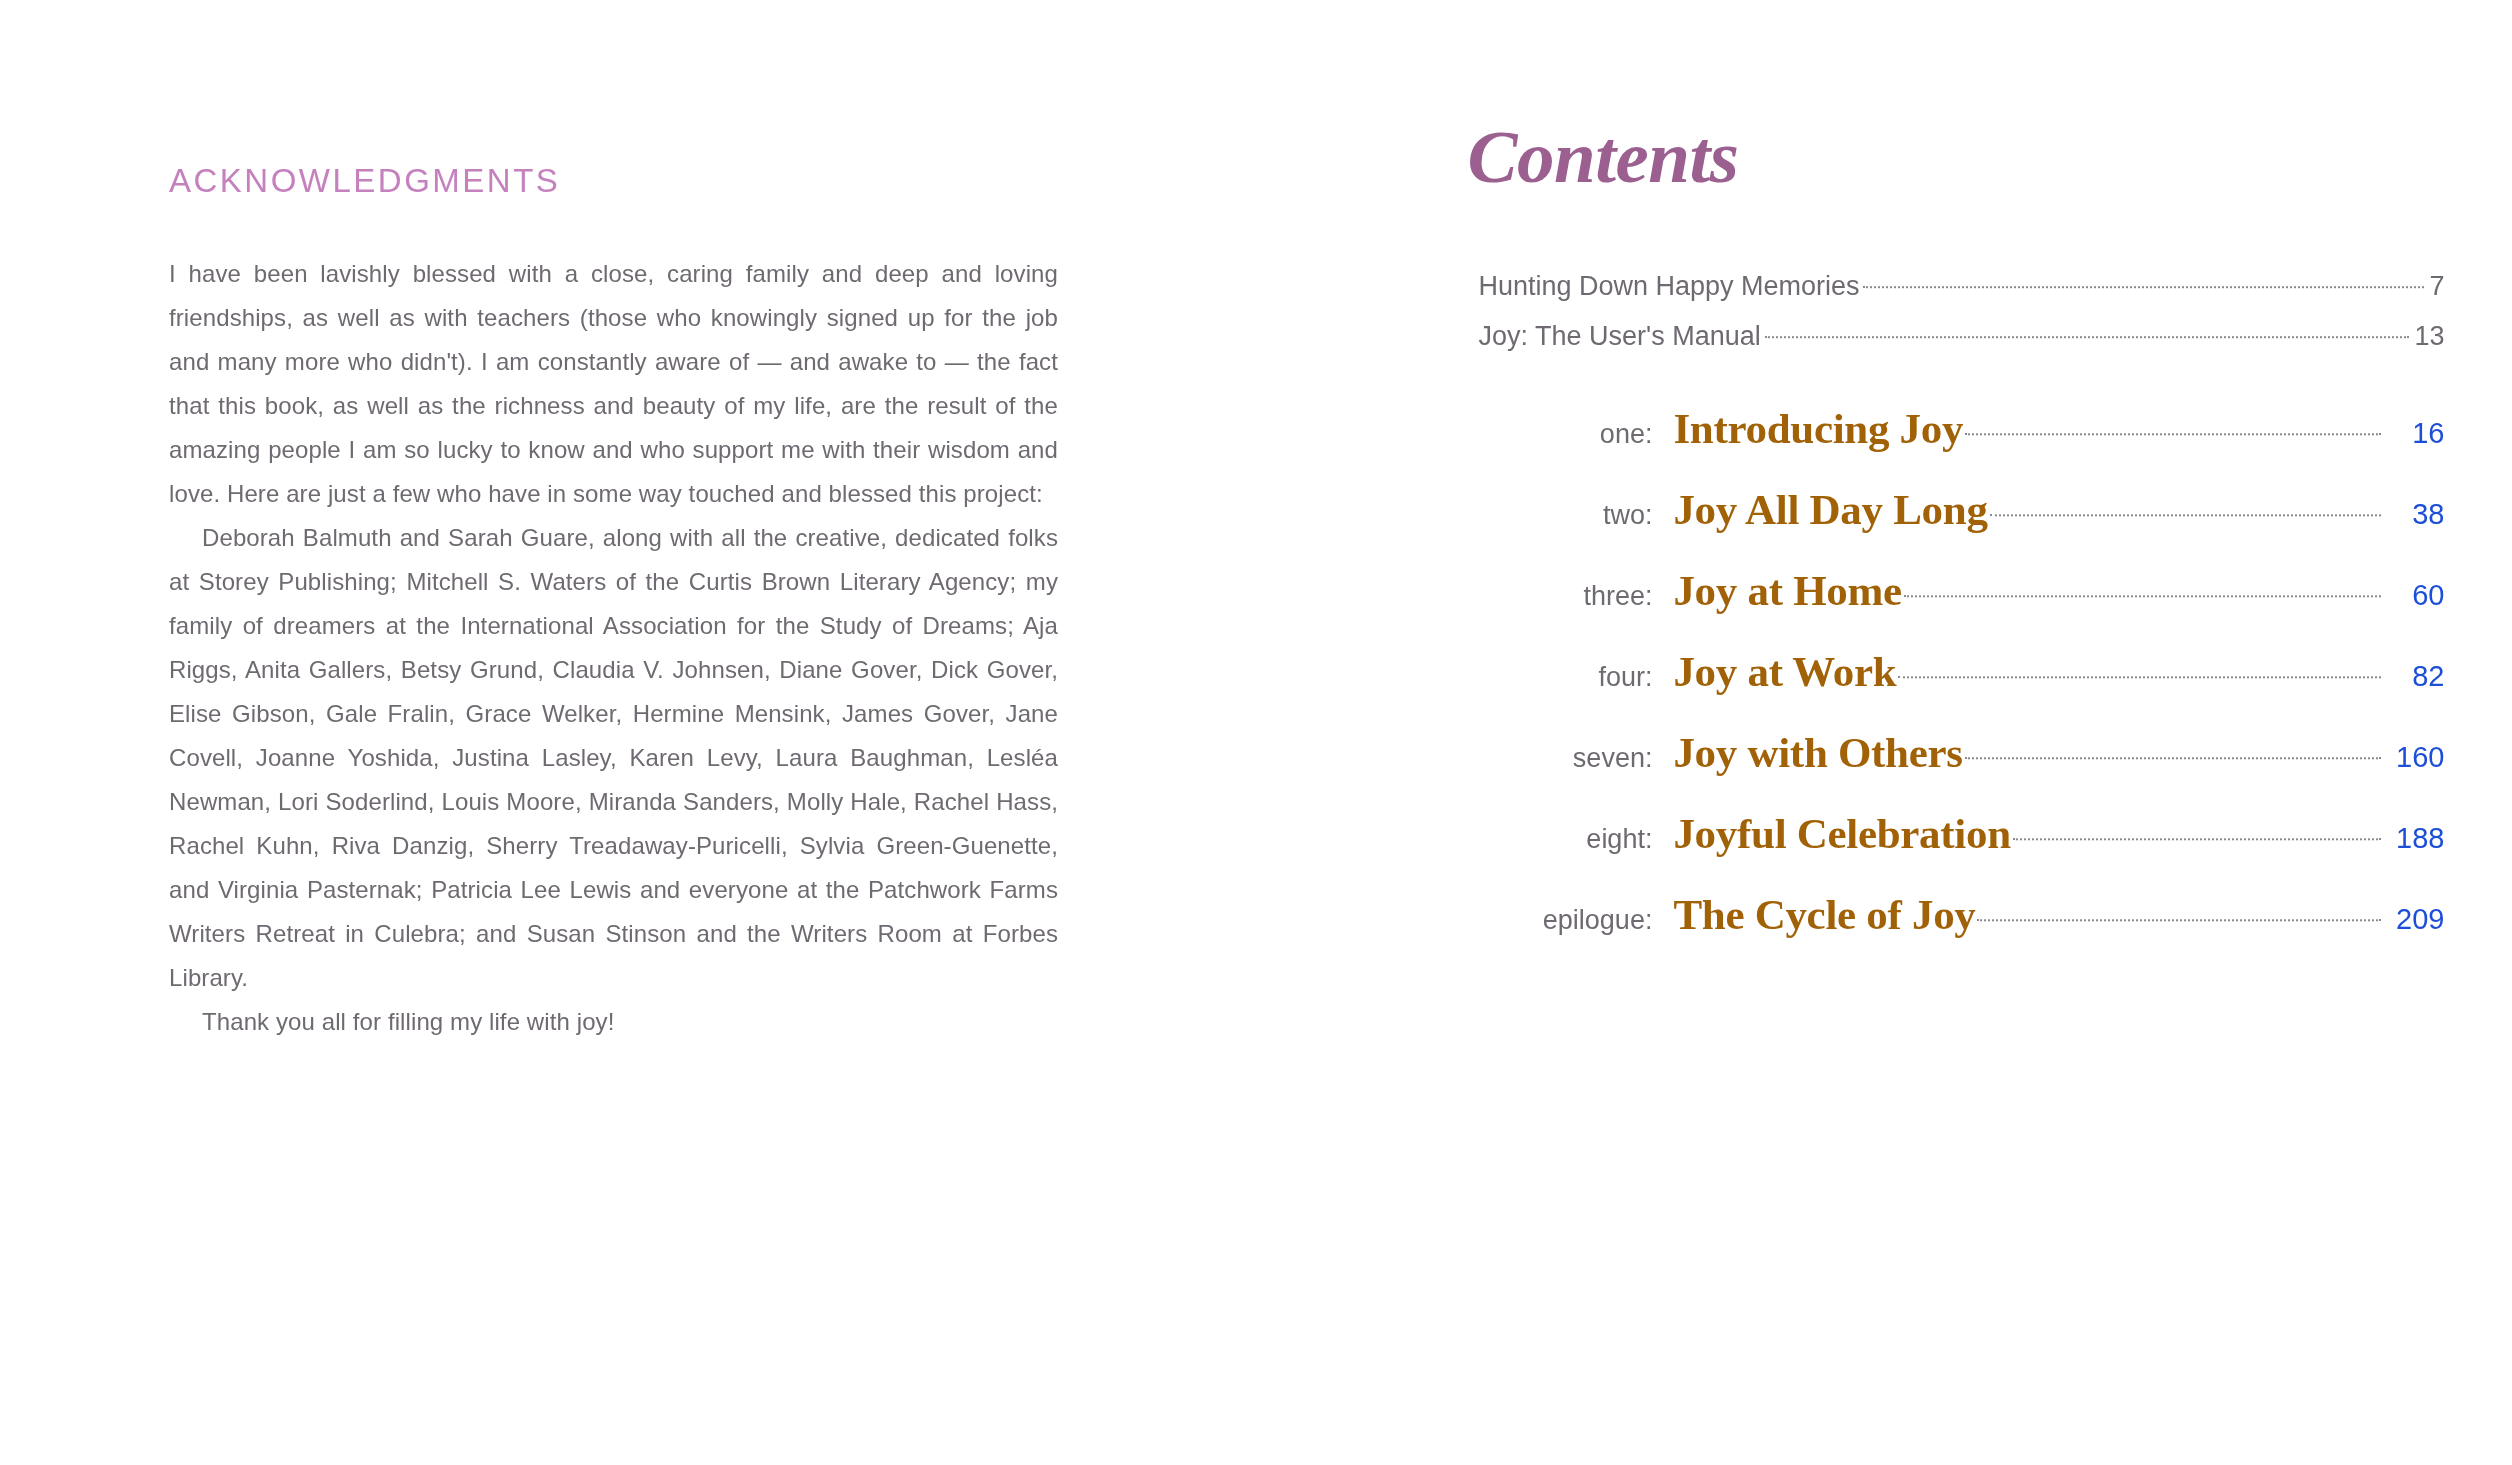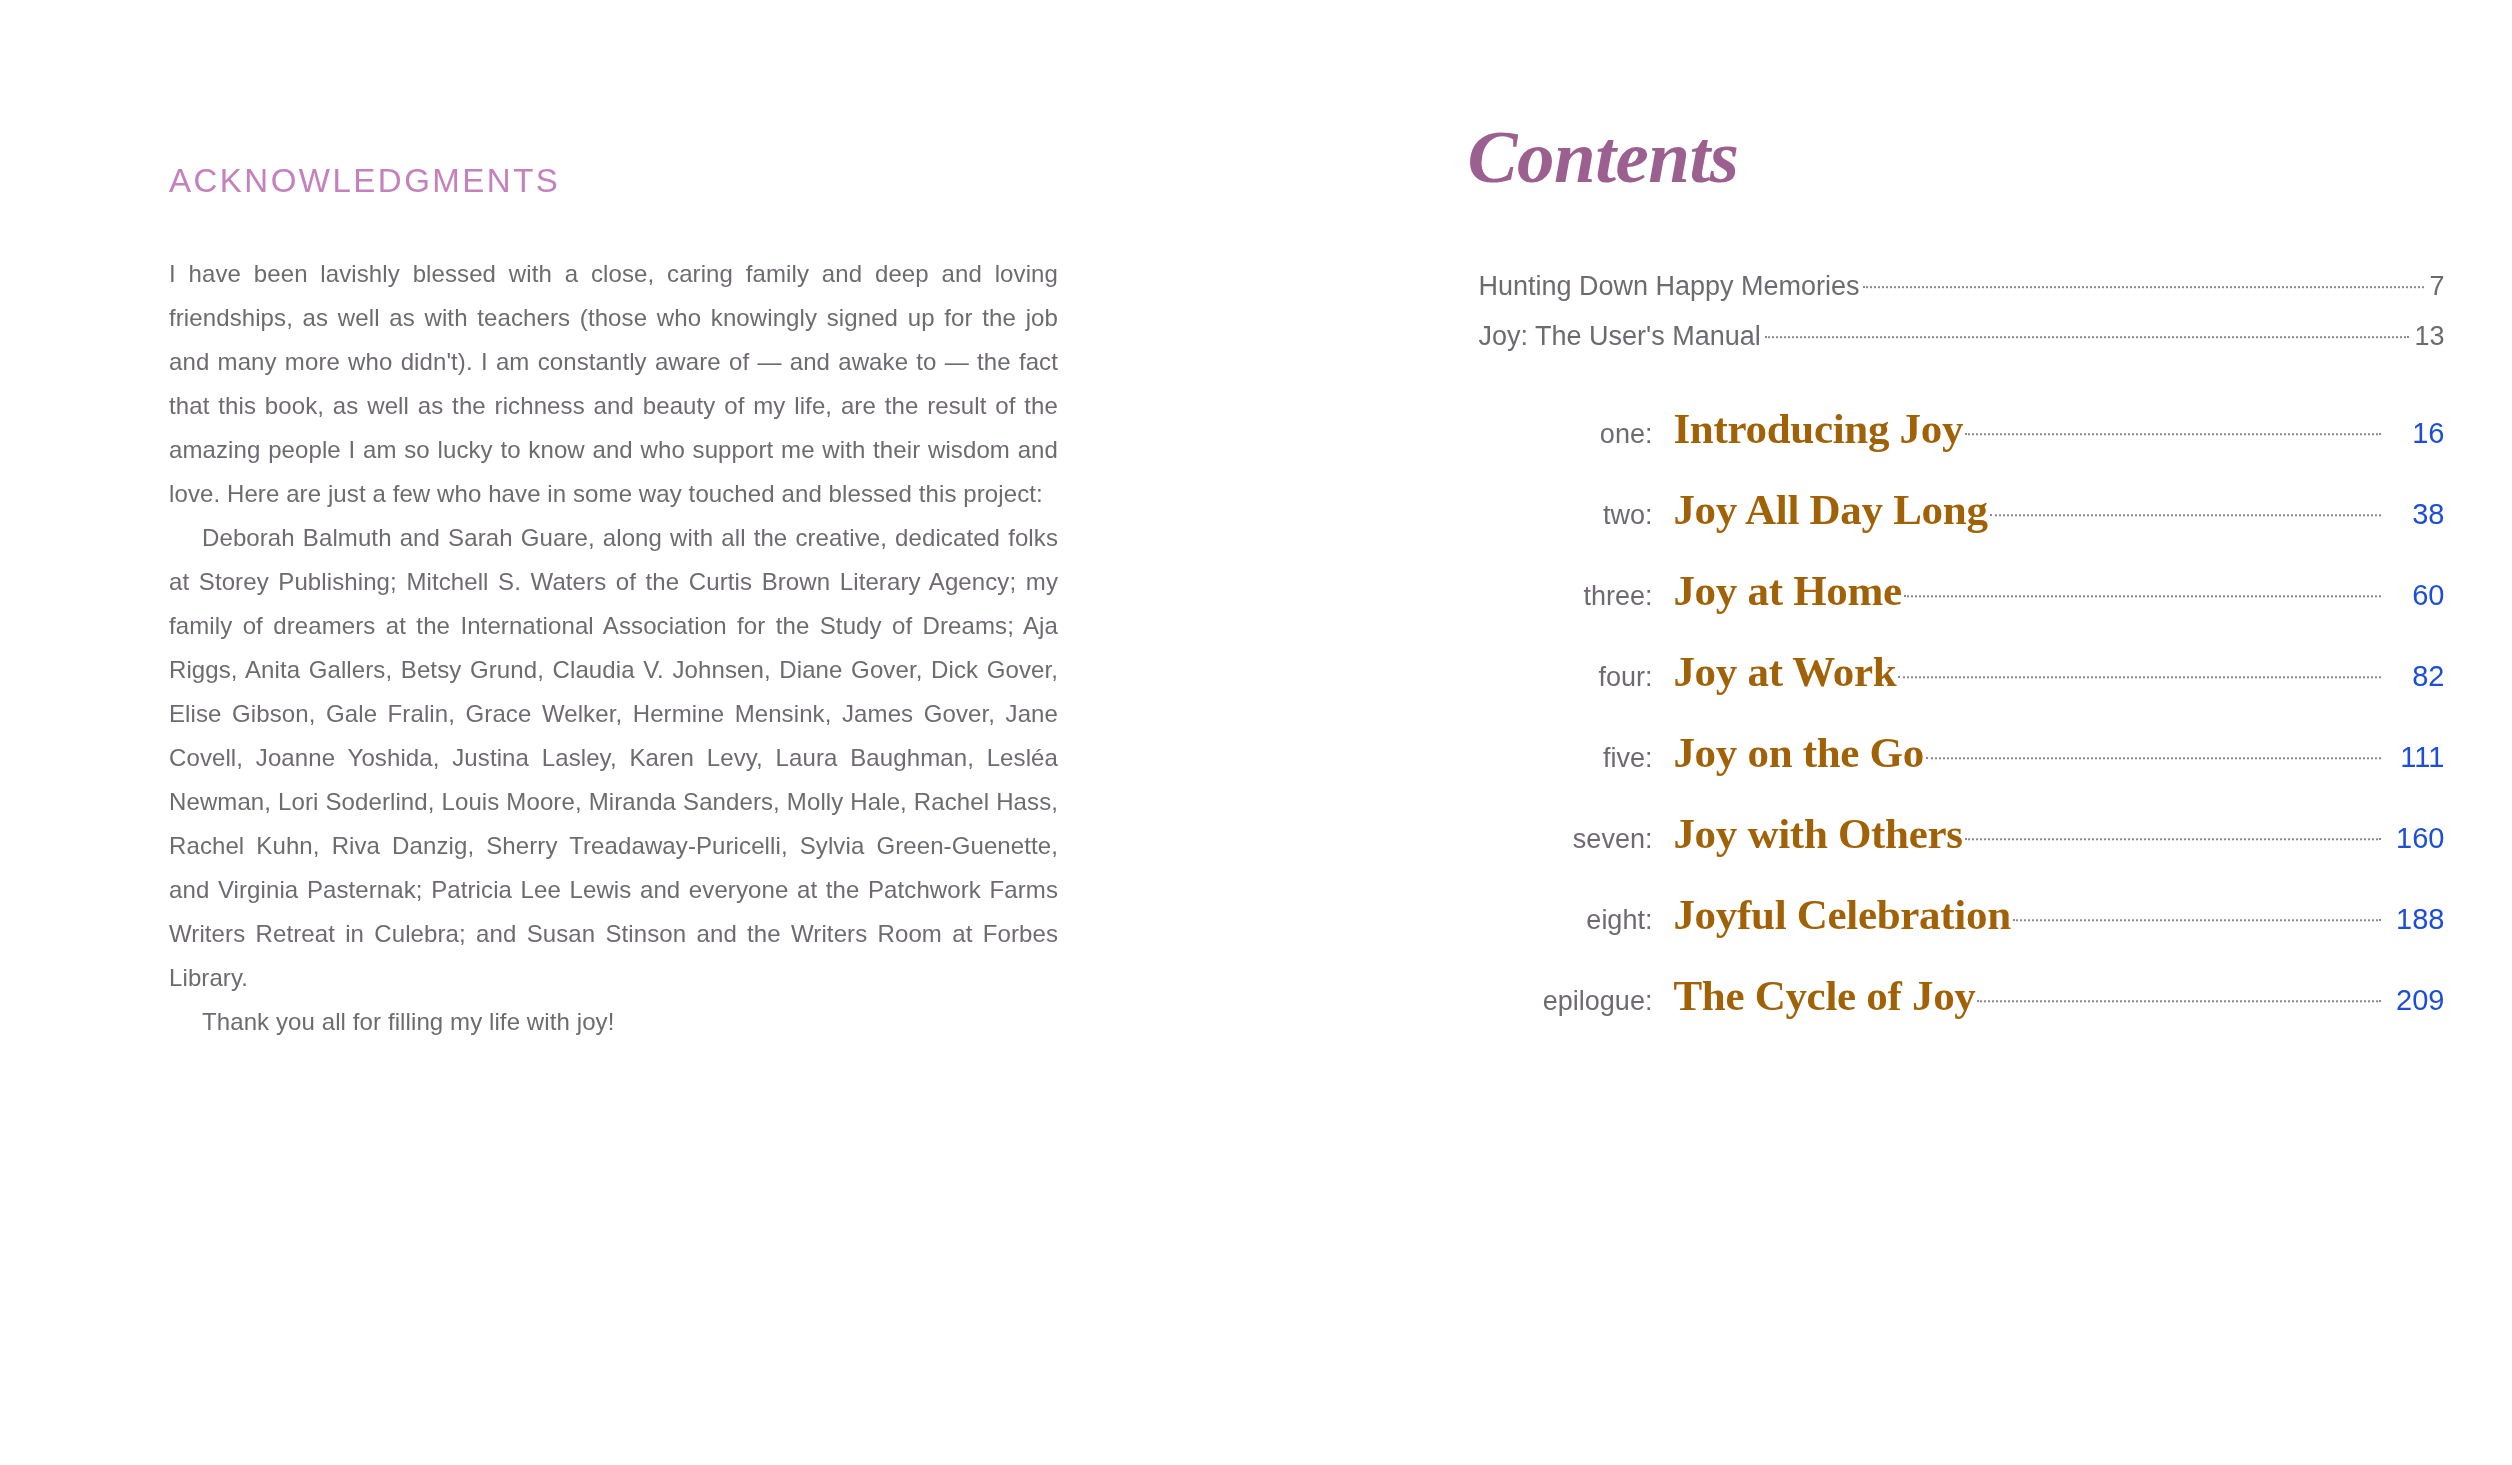--- a/index.html
+++ b/index.html
@@ -209,26 +209,20 @@
           <span class="ch-page">60</span>
         </div>
 
         <div class="toc-row">
           <span class="ch-num">four:</span>
           <span class="ch-title">Joy at Work</span>
           <span class="ch-leader"></span>
           <span class="ch-page">82</span>
         </div>
 
-        <div class="toc-row">
-          <span class="ch-num">five:</span>
-          <span class="ch-title">Joy on the Go</span>
-          <span class="ch-leader"></span>
-          <span class="ch-page">111</span>
-        </div>
 
 
         <div class="toc-row">
           <span class="ch-num">seven:</span>
           <span class="ch-title">Joy with Others</span>
           <span class="ch-leader"></span>
           <span class="ch-page">160</span>
         </div>
 
         <div class="toc-row">

